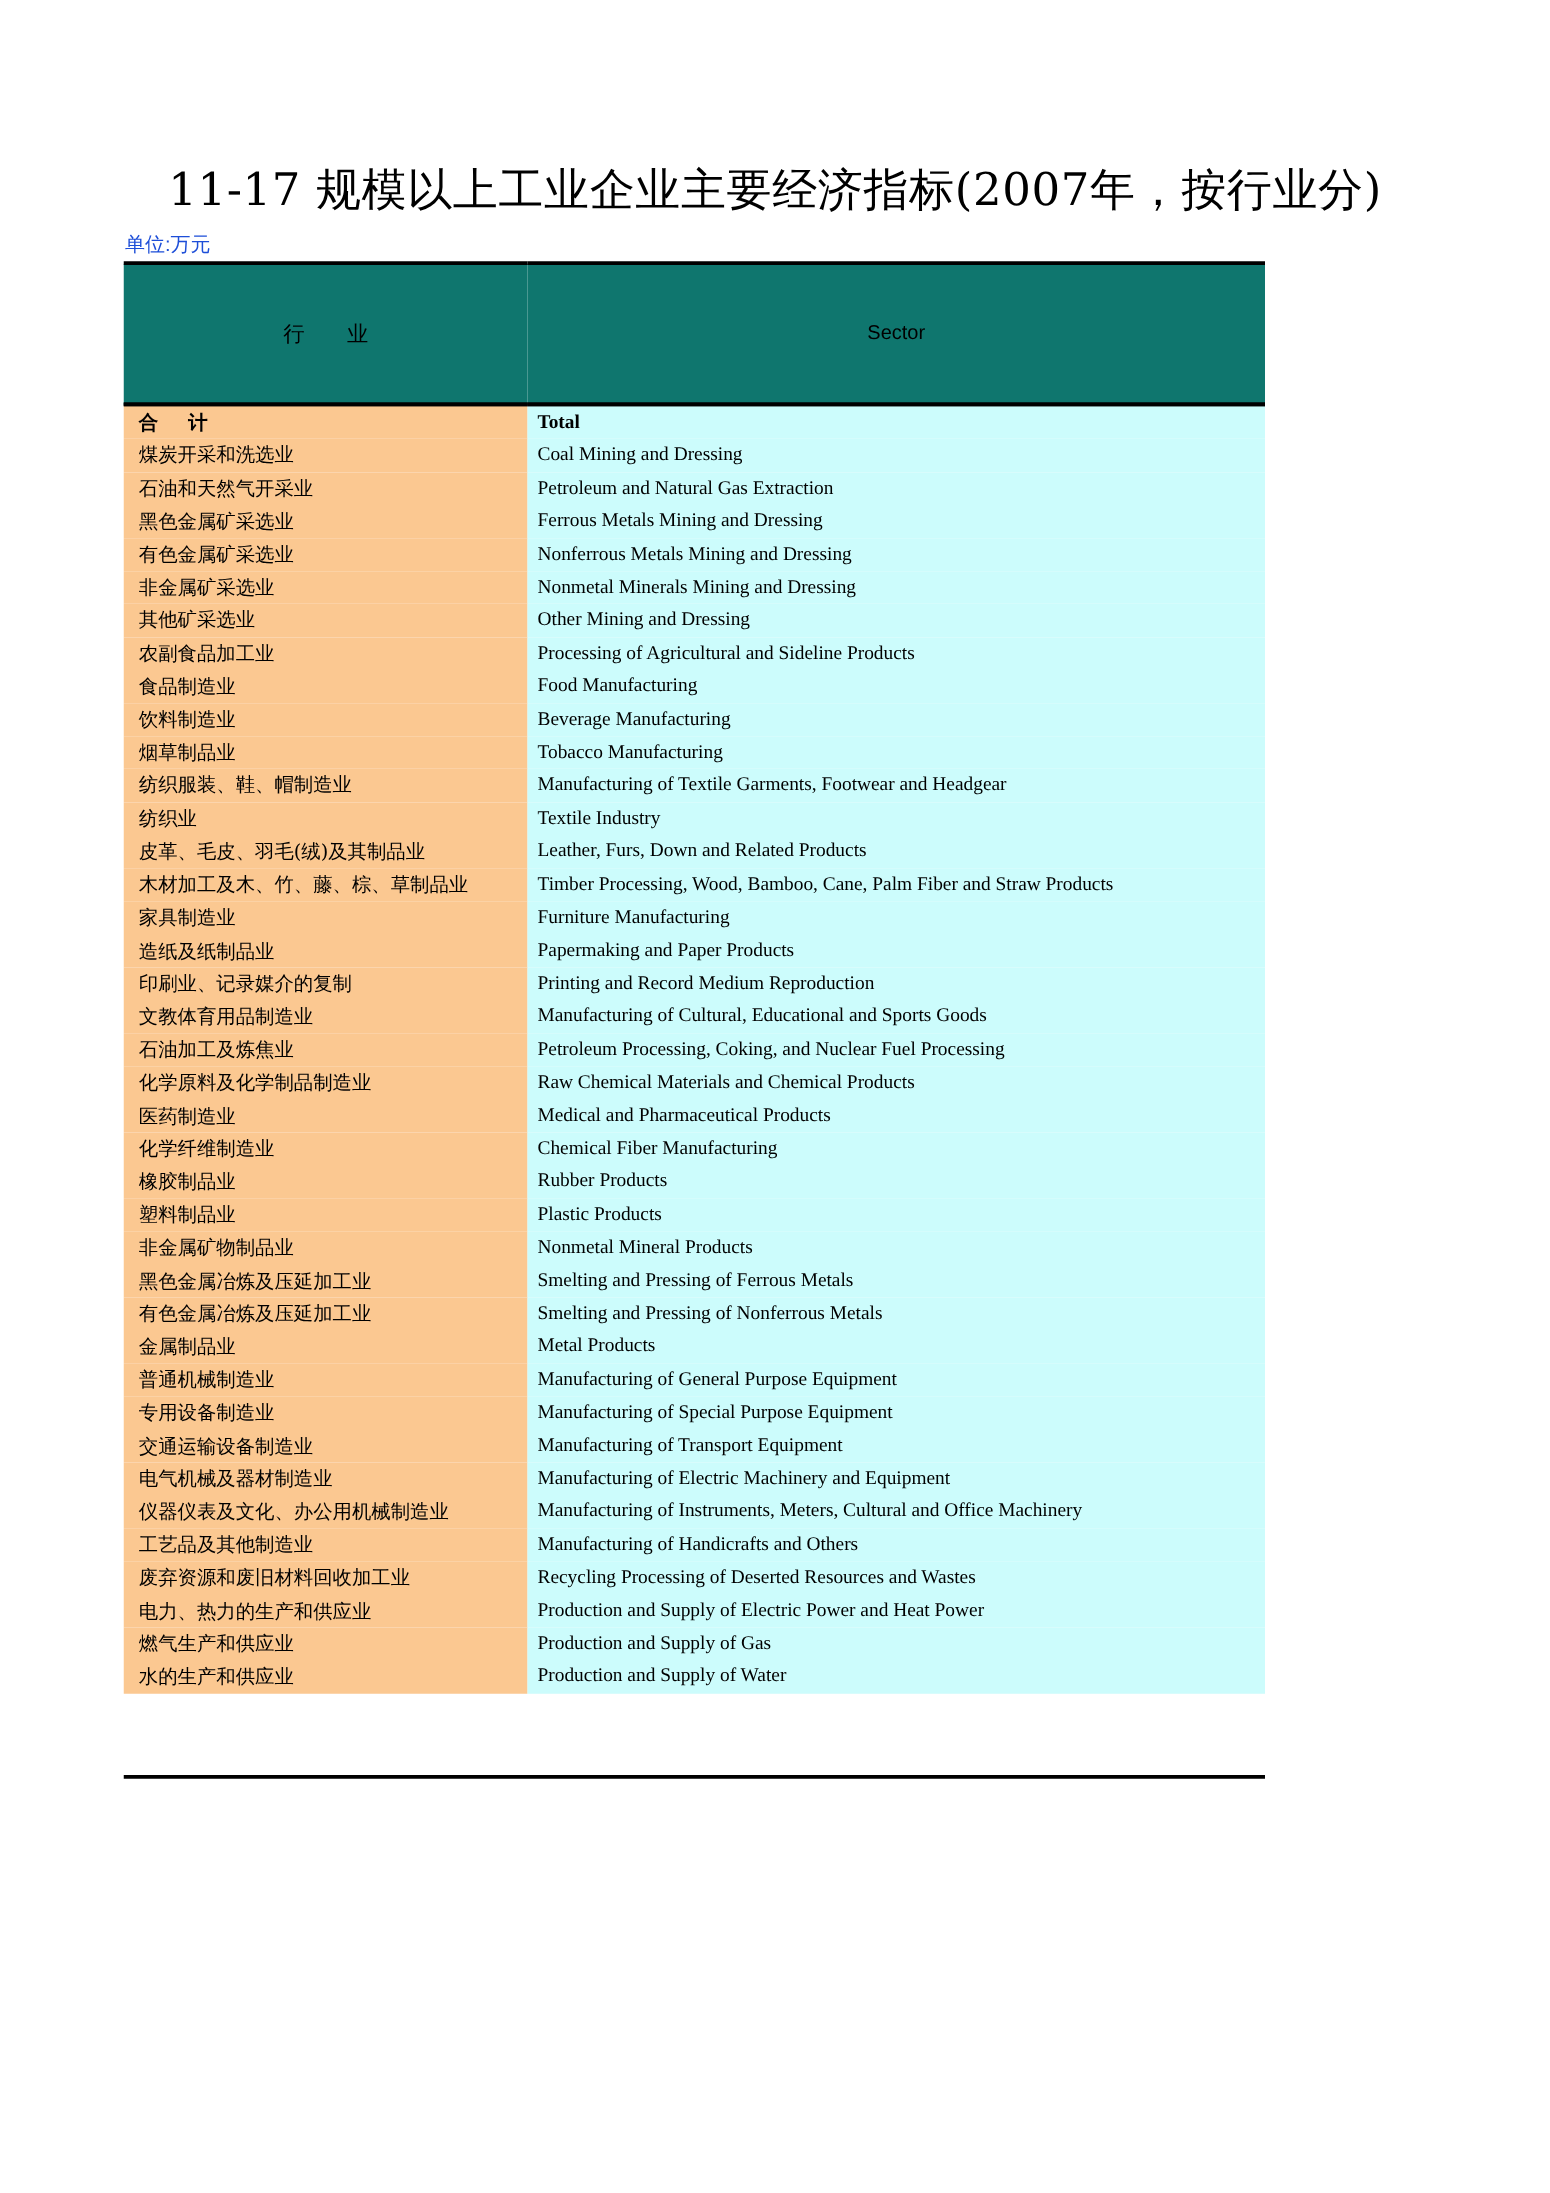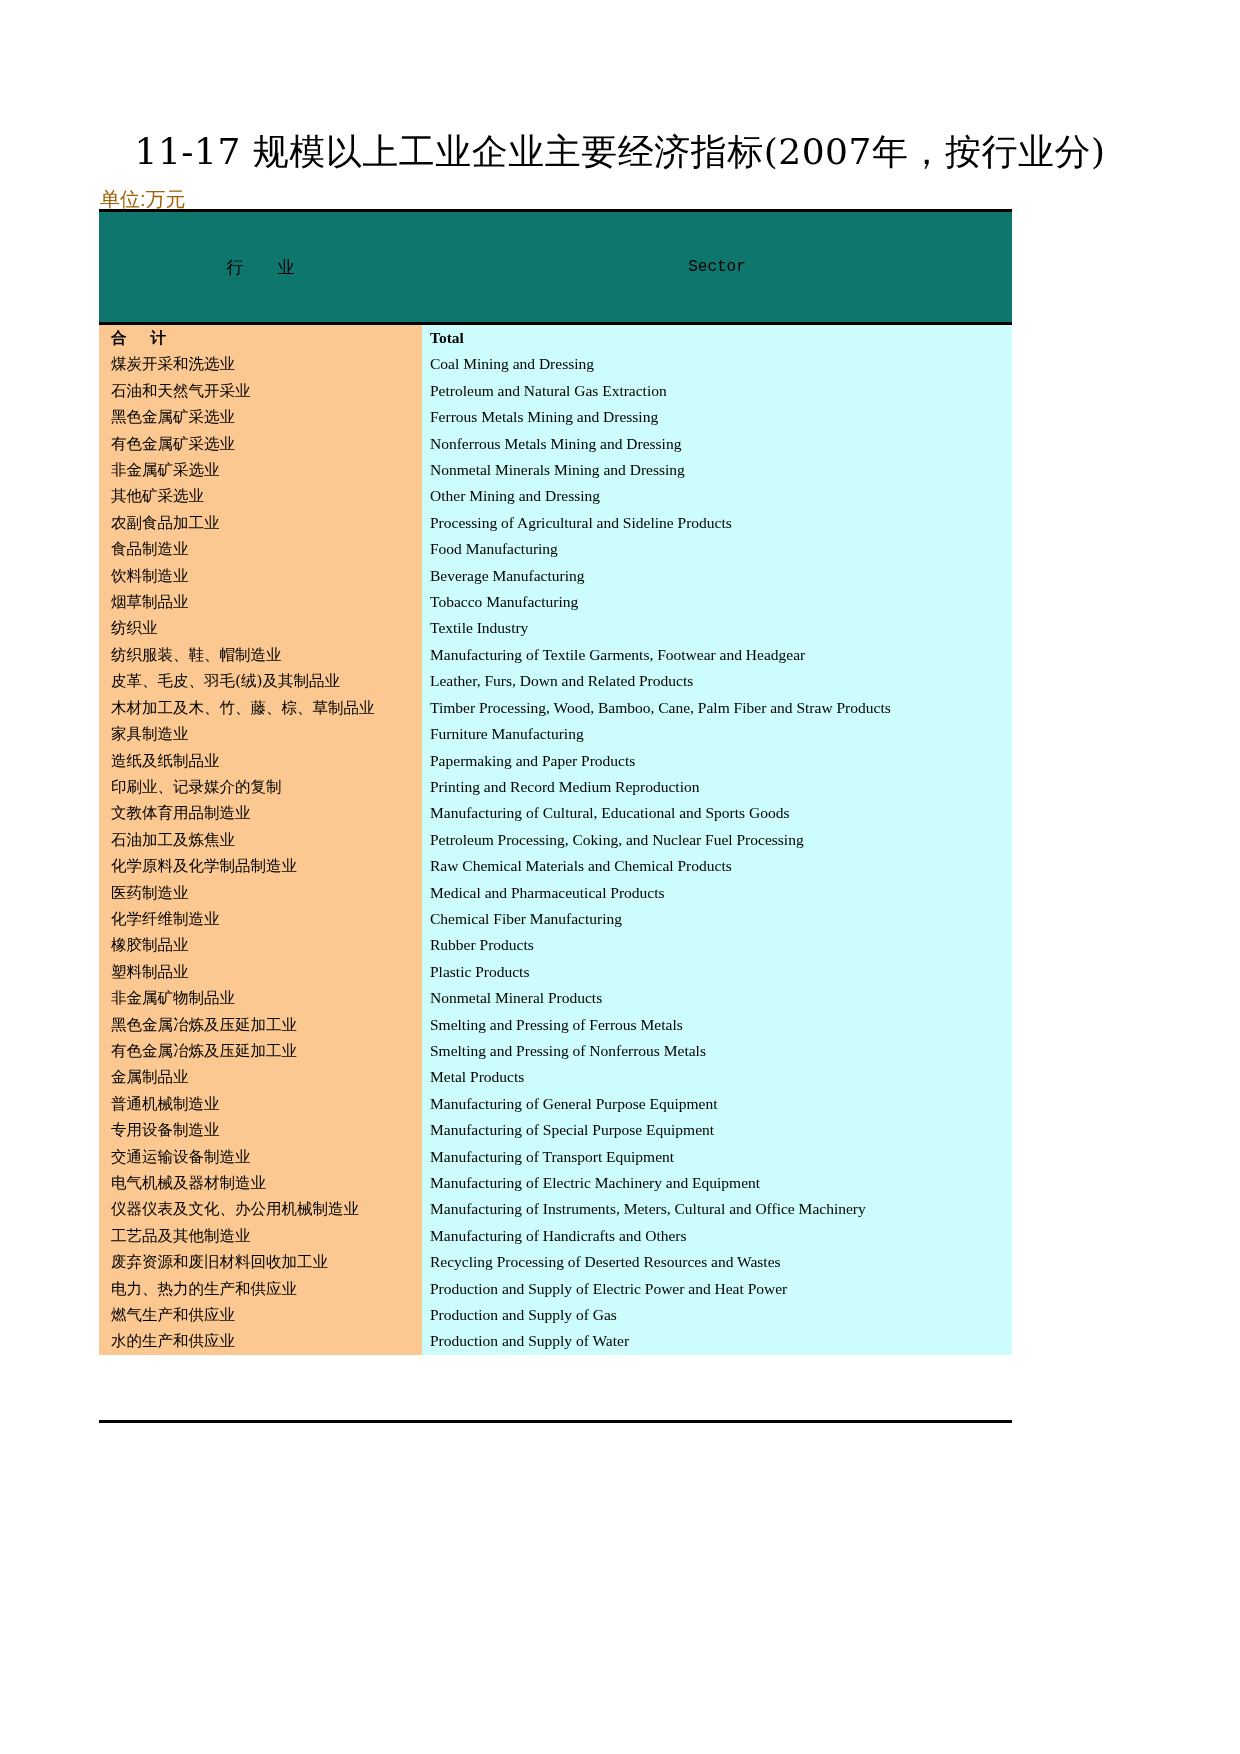--- a/index.html
+++ b/index.html
@@ -35,22 +35,22 @@
     white-space: nowrap;
     color: #000;
   }
 
   
   .unit-note {
     position: absolute;
     left: 100px;
     top: 186px;
     font-family: Liberation Sans, sans-serif;
-    font-size: 20px;
-    color: #a16207;
+    font-size: 16px;
+    color: #1d4ed8;
   }
 
   
   .table-wrap {
     position: absolute;
     left: 99px;
     top: 209px;
     width: 913px;
   }
   table.main-table {
@@ -72,21 +72,21 @@
     font-weight: normal;
   }
   .head-cn {
     font-family: "DejaVu Serif", "Liberation Serif", serif;
     font-size: 17px;
     text-align: center;
     padding-left: 10px;
   }
   .head-cn .sp { display: inline-block; width: 34px; }
   .head-en {
-    font-family: Liberation Mono, monospace;
+    font-family: Liberation Sans, sans-serif;
     font-size: 16px;
     text-align: center;
   }
 
   
   tbody td {
     padding: 0 0 0 12px;
     vertical-align: top;
     border: none;
     height: 26.4px;
@@ -186,26 +186,26 @@
           </tr>
           <tr>
             <td class="cn">饮料制造业</td>
             <td class="en">Beverage Manufacturing</td>
           </tr>
           <tr>
             <td class="cn">烟草制品业</td>
             <td class="en">Tobacco Manufacturing</td>
           </tr>
           <tr>
+            <td class="cn">纺织服装、鞋、帽制造业</td>
+            <td class="en">Manufacturing of Textile Garments, Footwear and Headgear</td>
+          </tr>
+          <tr>
             <td class="cn">纺织业</td>
             <td class="en">Textile Industry</td>
-          </tr>
-          <tr>
-            <td class="cn">纺织服装、鞋、帽制造业</td>
-            <td class="en">Manufacturing of Textile Garments, Footwear and Headgear</td>
           </tr>
           <tr>
             <td class="cn">皮革、毛皮、羽毛(绒)及其制品业</td>
             <td class="en">Leather, Furs, Down and Related Products</td>
           </tr>
           <tr>
             <td class="cn">木材加工及木、竹、藤、棕、草制品业</td>
             <td class="en">Timber Processing, Wood, Bamboo, Cane, Palm Fiber and Straw Products</td>
           </tr>
           <tr>

